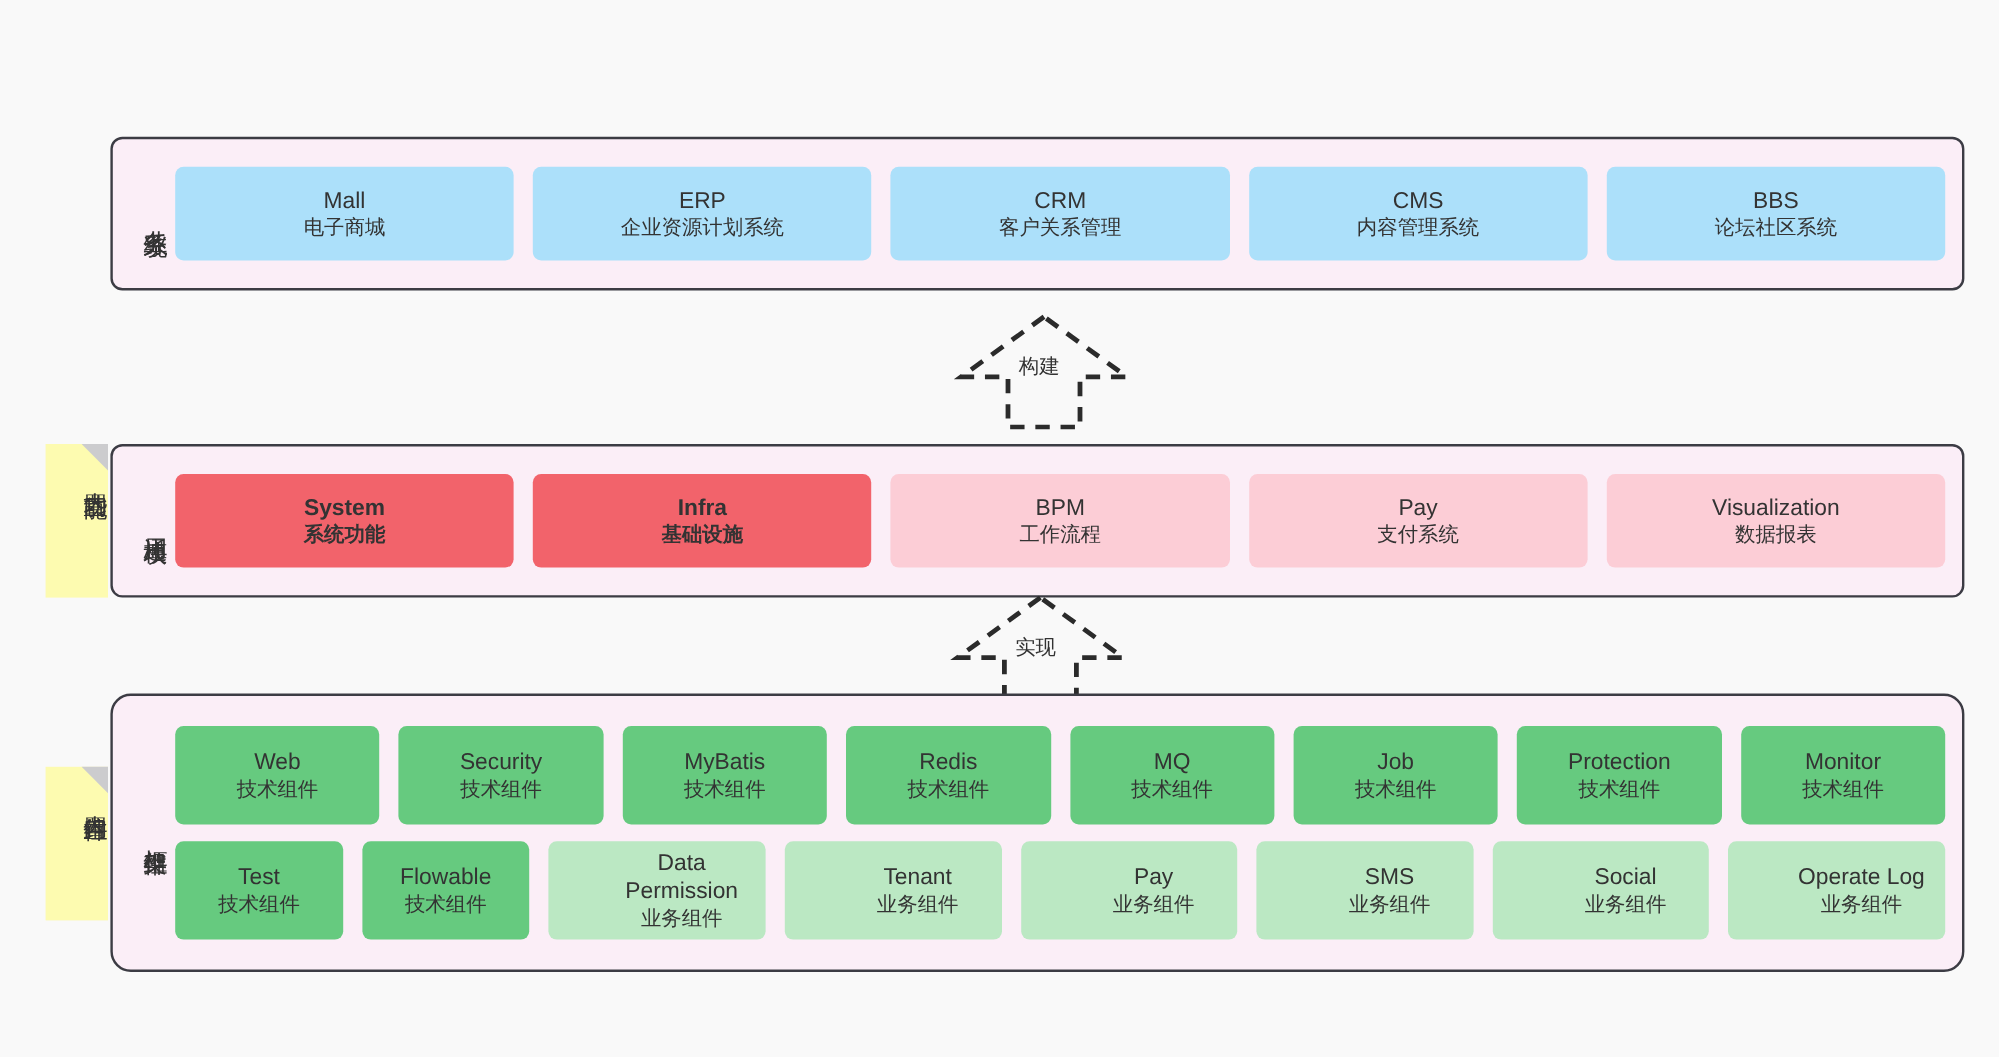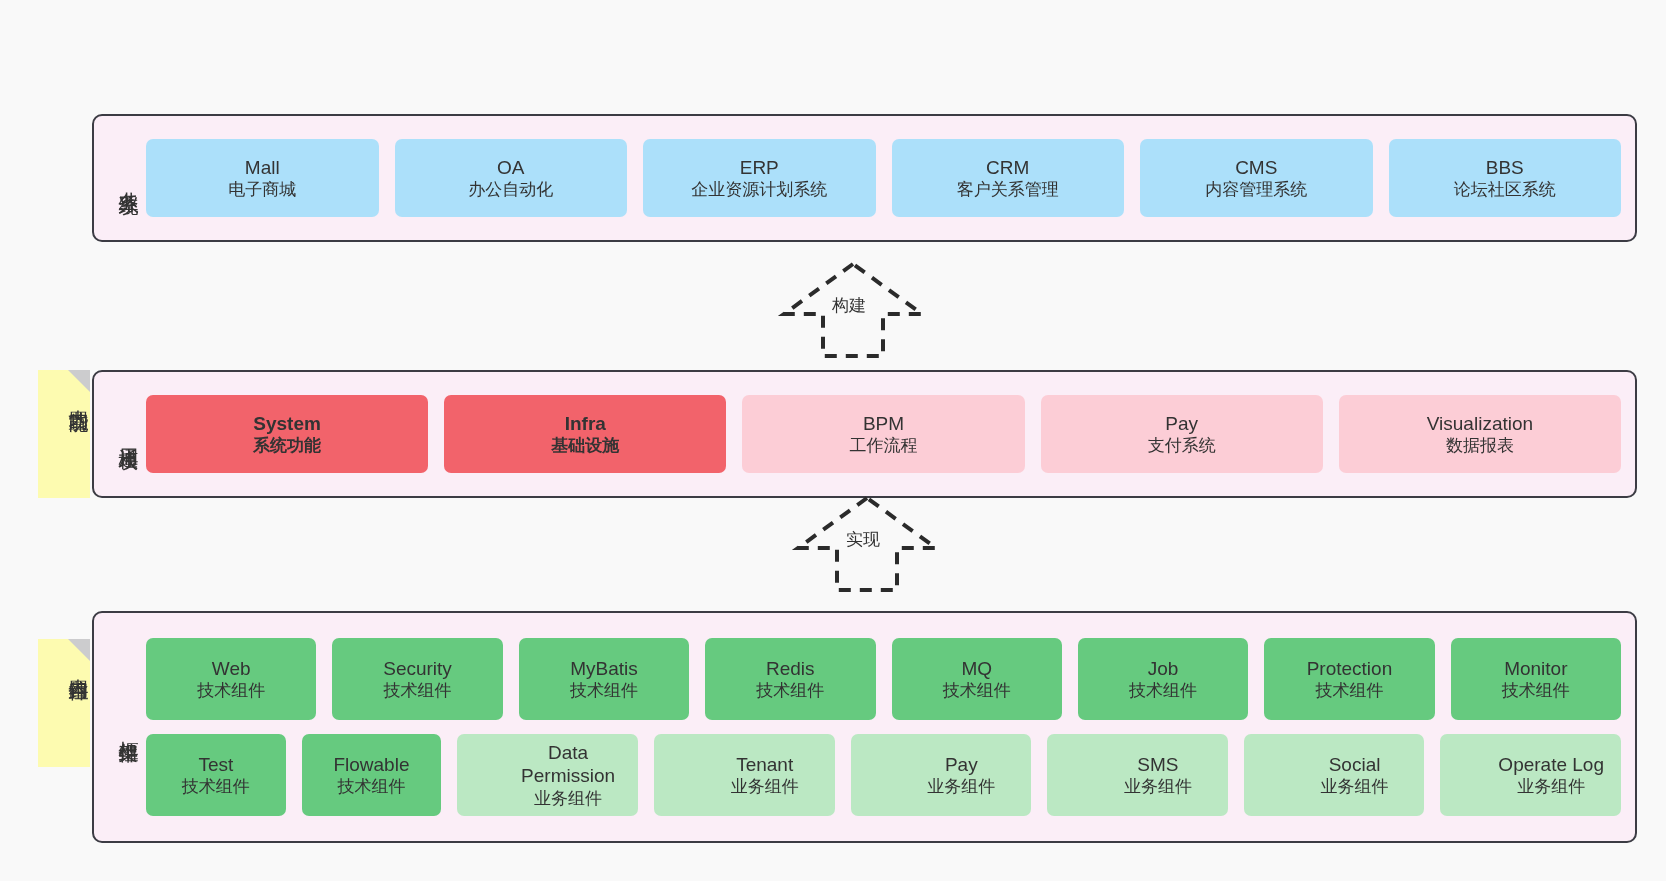--- a/index.html
+++ b/index.html
@@ -97,21 +97,21 @@
   .c-green       { background: #66ca7f; }
   .c-lightgreen  { background: #bbe8c3; padding-left: 47px; }
 
   
   #layer-business  { left: 92px;  top: 114px; width: 1545px; height: 128px; }
   #layer-business .card { height: 78px; }
 
   #layer-modules   { left: 92px;  top: 370px; width: 1545px; height: 128px; }
   #layer-modules .card { height: 78px; }
 
-  #layer-framework { left: 92px;  top: 611px; width: 1545px; height: 232px; }
+  #layer-framework { left: 92px;  top: 578px; width: 1545px; height: 232px; border-radius: 17px; }
   #layer-framework .card { height: 82px; }
 
   
   .sticky {
     position: absolute;
     width: 52px;
     background: #fdfbb0;
     box-sizing: border-box;
   }
   .sticky .fold {
@@ -151,39 +151,35 @@
     position: absolute;
     left: 62px;
     top: 36px;
     font-size: 17px;
     color: #333333;
     background: #f9f9f9;
     padding: 0 2px;
     white-space: nowrap;
     user-select: none;
   }
-  #arrow-build   { left: 768px; top: 258px; }
+  #arrow-build   { left: 785px; top: 258px; }
   #arrow-realize { left: 782px; top: 492px; }
 </style>
 </head>
 <body>
 
 <div id="canvas">
 
   <div class="layer" id="layer-business">
     <div class="layer-label">业务系统</div>
     <div class="layer-body">
       <div class="row">
         <div class="card c-blue">
           <span class="en">Mall</span>
           <span class="cn">电子商城</span>
-        </div>
-        <div class="card c-blue">
-          <span class="en">OA</span>
-          <span class="cn">办公自动化</span>
         </div>
         <div class="card c-blue">
           <span class="en">ERP</span>
           <span class="cn">企业资源计划系统</span>
         </div>
         <div class="card c-blue">
           <span class="en">CRM</span>
           <span class="cn">客户关系管理</span>
         </div>
         <div class="card c-blue">

